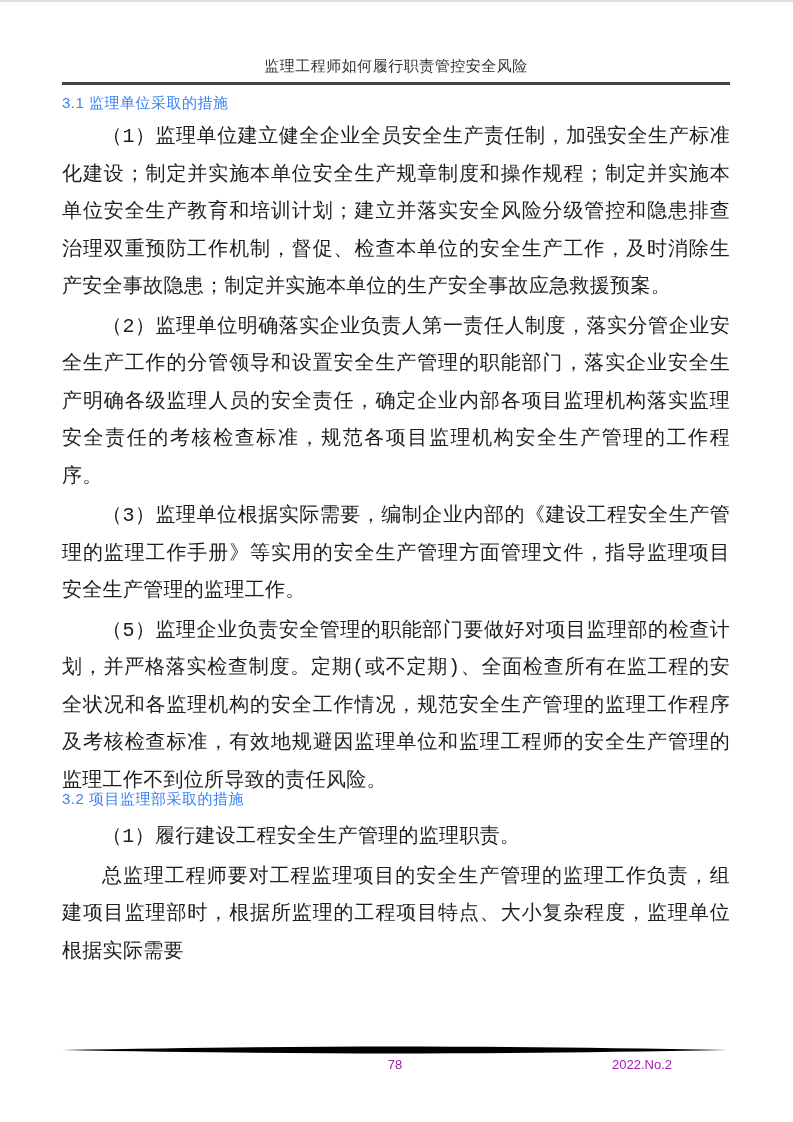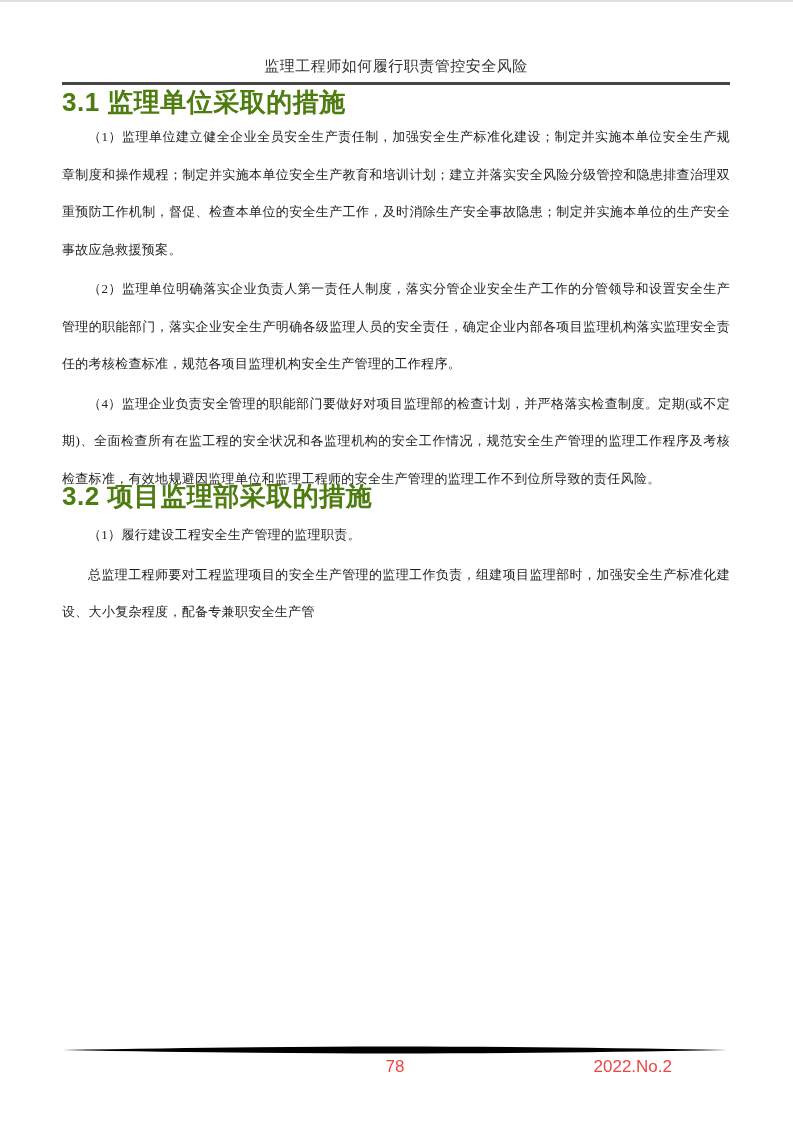--- a/index.html
+++ b/index.html
@@ -27,59 +27,60 @@
   }
   .page-header-title {
     font-size: 15px;
     color: #333333;
     letter-spacing: 0.5px;
   }
 
   .sec-heading {
     margin: 4px 0 0 0;
     font-family: "Liberation Sans", "DejaVu Sans", sans-serif;
-    font-weight: 700;
-    font-size: 26px;
+    font-weight: 400;
+    font-size: 15px;
     line-height: 27px;
-    color: #4d7c0f;
+    color: #3b82f6;
     letter-spacing: 0.5px;
   }
   .sec-heading.h32 { margin-top: -14px; }
 
   .body-para {
     margin: 2px 0 0 0;
-    font-size: 13px;
+    font-size: 20px;
     line-height: 37.5px;
     letter-spacing: 0.3px;
     color: #1e1e1e;
     text-align: justify;
     text-justify: inter-ideograph;
     text-indent: 2em;
+    font-family: Liberation Mono, monospace;
   }
   .body-para.after-heading { margin-top: 2px; }
   .body-para.s2-first { margin-top: 6px; }
 
   .page-footer {
     position: absolute;
     top: 1046px;
     left: 62px;
     width: 666px;
   }
   .ornament {
     display: block;
     width: 666px;
     height: 8px;
     margin: 0 0 3px 0;
   }
   .footer-row {
     position: relative;
     height: 16px;
     font-family: "Liberation Sans", "DejaVu Sans", sans-serif;
-    font-size: 17px;
-    color: #ef4444;
+    font-size: 13px;
+    color: #a21caf;
   }
   .page-number {
     position: absolute;
     left: 0; right: 0;
     text-align: center;
   }
   .issue {
     position: absolute;
     right: 56px;
     top: 0;
@@ -96,29 +97,30 @@
     <header class="page-header">
       <span class="page-header-title">监理工程师如何履行职责管控安全风险</span>
     </header>
 
     <h2 class="sec-heading">3.1 监理单位采取的措施</h2>
 
     <p class="body-para after-heading">（1）监理单位建立健全企业全员安全生产责任制，加强安全生产标准化建设；制定并实施本单位安全生产规章制度和操作规程；制定并实施本单位安全生产教育和培训计划；建立并落实安全风险分级管控和隐患排查治理双重预防工作机制，督促、检查本单位的安全生产工作，及时消除生产安全事故隐患；制定并实施本单位的生产安全事故应急救援预案。</p>
 
     <p class="body-para">（2）监理单位明确落实企业负责人第一责任人制度，落实分管企业安全生产工作的分管领导和设置安全生产管理的职能部门，落实企业安全生产明确各级监理人员的安全责任，确定企业内部各项目监理机构落实监理安全责任的考核检查标准，规范各项目监理机构安全生产管理的工作程序。</p>
 
+    <p class="body-para">（3）监理单位根据实际需要，编制企业内部的《建设工程安全生产管理的监理工作手册》等实用的安全生产管理方面管理文件，指导监理项目安全生产管理的监理工作。</p>
 
 
-    <p class="body-para">（4）监理企业负责安全管理的职能部门要做好对项目监理部的检查计划，并严格落实检查制度。定期(或不定期)、全面检查所有在监工程的安全状况和各监理机构的安全工作情况，规范安全生产管理的监理工作程序及考核检查标准，有效地规避因监理单位和监理工程师的安全生产管理的监理工作不到位所导致的责任风险。</p>
+    <p class="body-para">（5）监理企业负责安全管理的职能部门要做好对项目监理部的检查计划，并严格落实检查制度。定期(或不定期)、全面检查所有在监工程的安全状况和各监理机构的安全工作情况，规范安全生产管理的监理工作程序及考核检查标准，有效地规避因监理单位和监理工程师的安全生产管理的监理工作不到位所导致的责任风险。</p>
 
     <h2 class="sec-heading h32">3.2 项目监理部采取的措施</h2>
 
     <p class="body-para s2-first">（1）履行建设工程安全生产管理的监理职责。</p>
 
-    <p class="body-para">总监理工程师要对工程监理项目的安全生产管理的监理工作负责，组建项目监理部时，加强安全生产标准化建设、大小复杂程度，配备专兼职安全生产管</p>
+    <p class="body-para">总监理工程师要对工程监理项目的安全生产管理的监理工作负责，组建项目监理部时，根据所监理的工程项目特点、大小复杂程度，监理单位根据实际需要</p>
 
   </div>
 
   <footer class="page-footer">
     <svg class="ornament" viewBox="0 0 666 10" preserveAspectRatio="none" xmlns="http://www.w3.org/2000/svg">
       <path d="M0,5 C120,2.2 230,0.6 333,0.6 C436,0.6 546,2.2 666,5 C546,7.8 436,9.4 333,9.4 C230,9.4 120,7.8 0,5 Z" fill="#000000"></path>
     </svg>
     <div class="footer-row">
       <span class="page-number">78</span>
       <span class="issue">2022.No.2</span>

